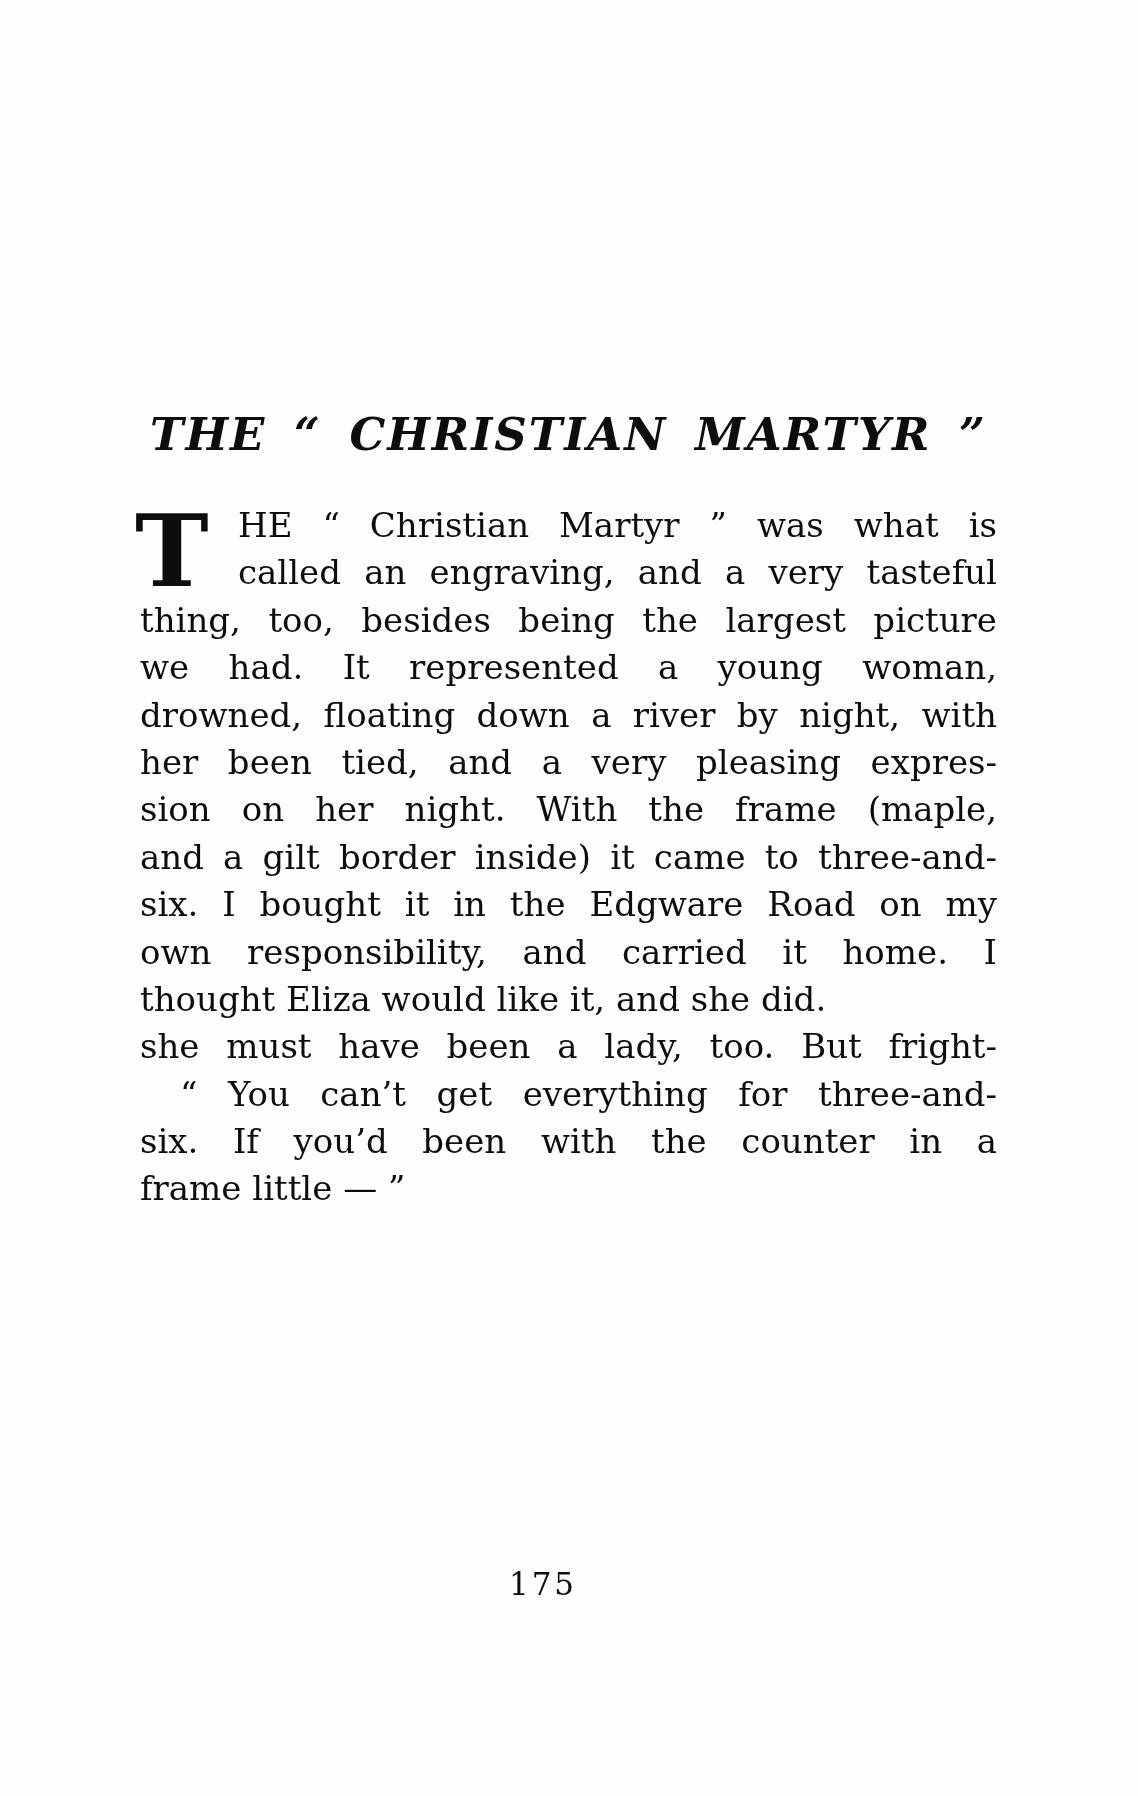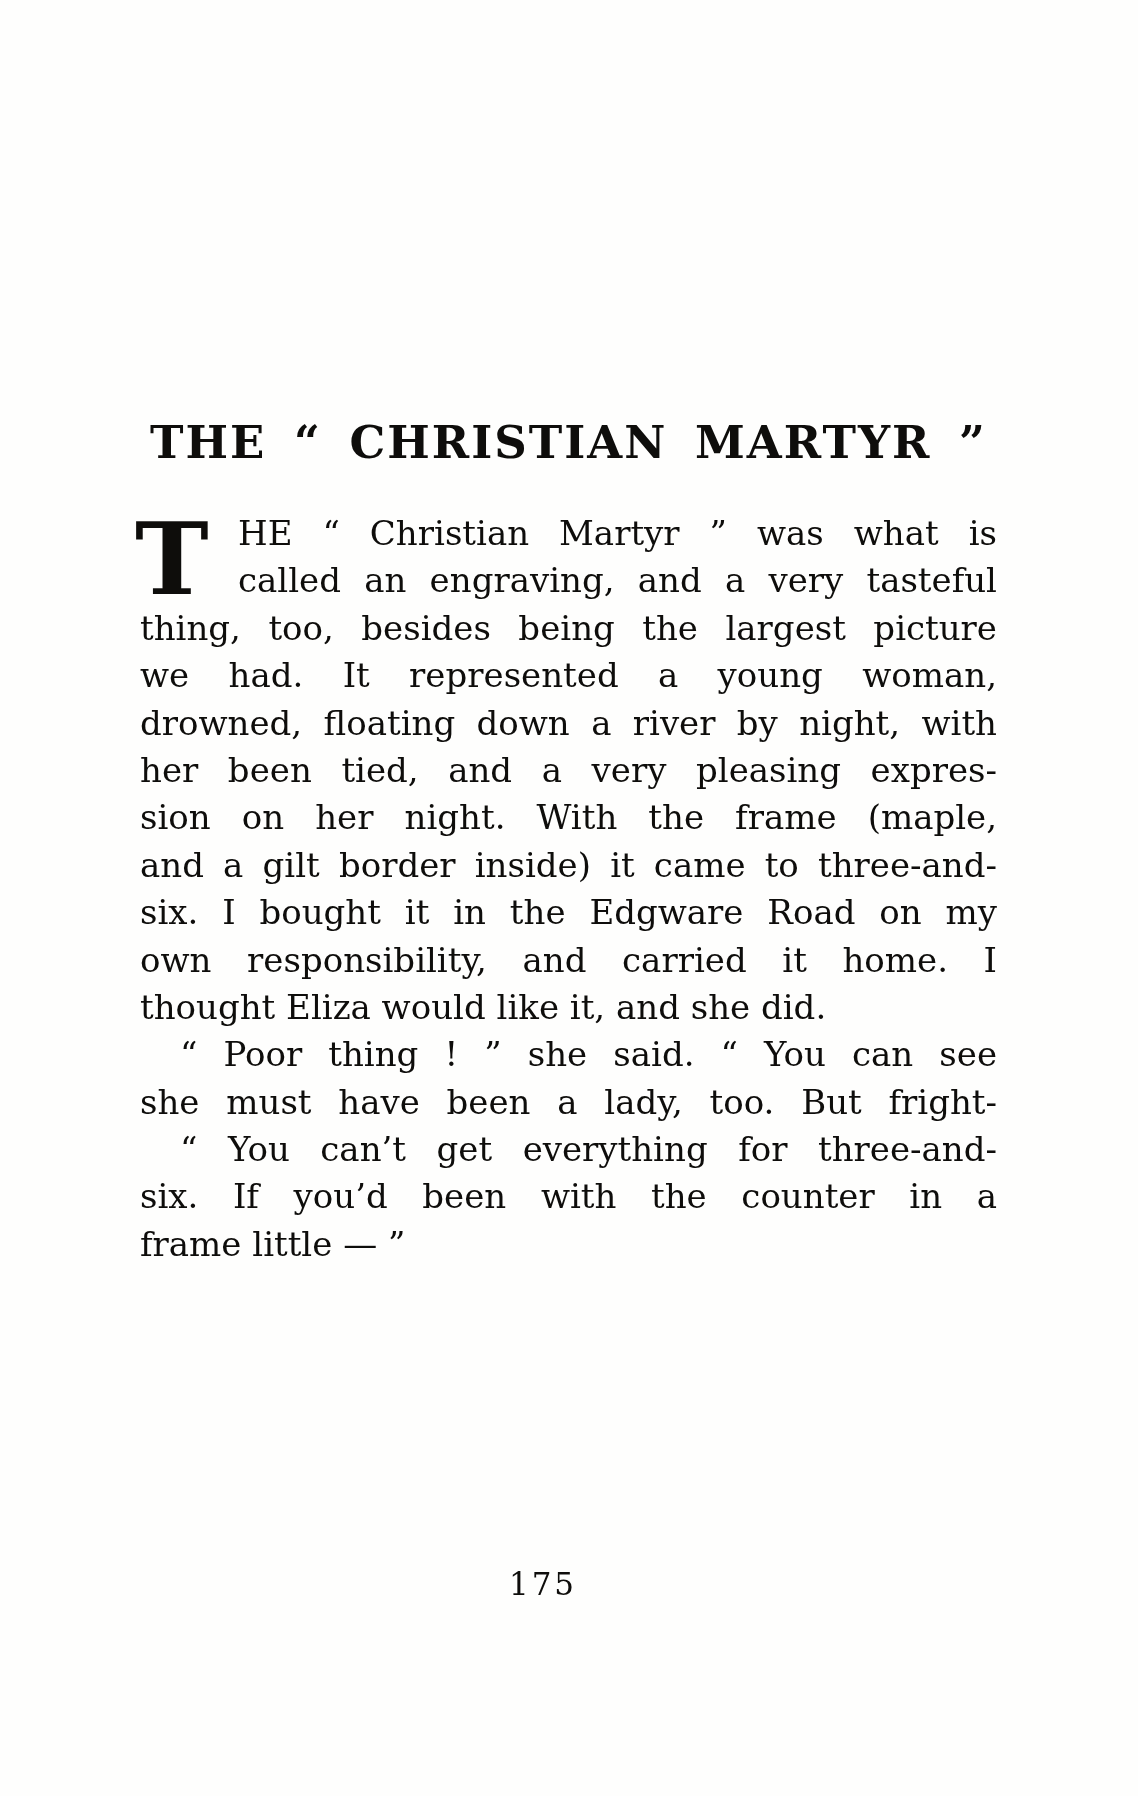--- a/index.html
+++ b/index.html
@@ -12,28 +12,29 @@
     font-family: "DejaVu Serif", "Liberation Serif", serif;
     overflow: hidden;
   }
   .textblock {
     position: absolute;
     left: 140px;
     top: 410px;
     width: 857px;
   }
   .title {
-    margin: 8px;
+    margin: 0;
     font-size: 45px;
     line-height: 50px;
     font-weight: 700;
     text-align: center;
     letter-spacing: 2px;
     word-spacing: 10px;
     white-space: nowrap;
+    font-style: italic;
   }
   .body-text {
     margin-top: 42px;
     font-size: 34px;
     line-height: 47.4px;
   }
   .line { height: 47.4px; }
   
   .j { text-align: justify; text-align-last: justify; }
   
@@ -78,21 +79,20 @@
         <div class="line j">drowned, floating down a river by night, with</div>
         <div class="line j">her been tied, and a very pleasing expres-</div>
         <div class="line j">sion on her night. With the frame (maple,</div>
         <div class="line j">and a gilt border inside) it came to three-and-</div>
         <div class="line j">six. I bought it in the Edgware Road on my</div>
         <div class="line j">own responsibility, and carried it home. I</div>
         <div class="line">thought Eliza would like it, and she did.</div>
       </div>
 
       <div class="para">
-        <div class="line j ind">“ Poor thing ! ” she said. “ You can see</div>
         <div class="line j">she must have been a lady, too. But fright-</div>
       </div>
 
       <div class="para">
         <div class="line j ind">“ You can’t get everything for three-and-</div>
         <div class="line j">six. If you’d been with the counter in a</div>
         <div class="line">frame little — ”</div>
       </div>
 
 

